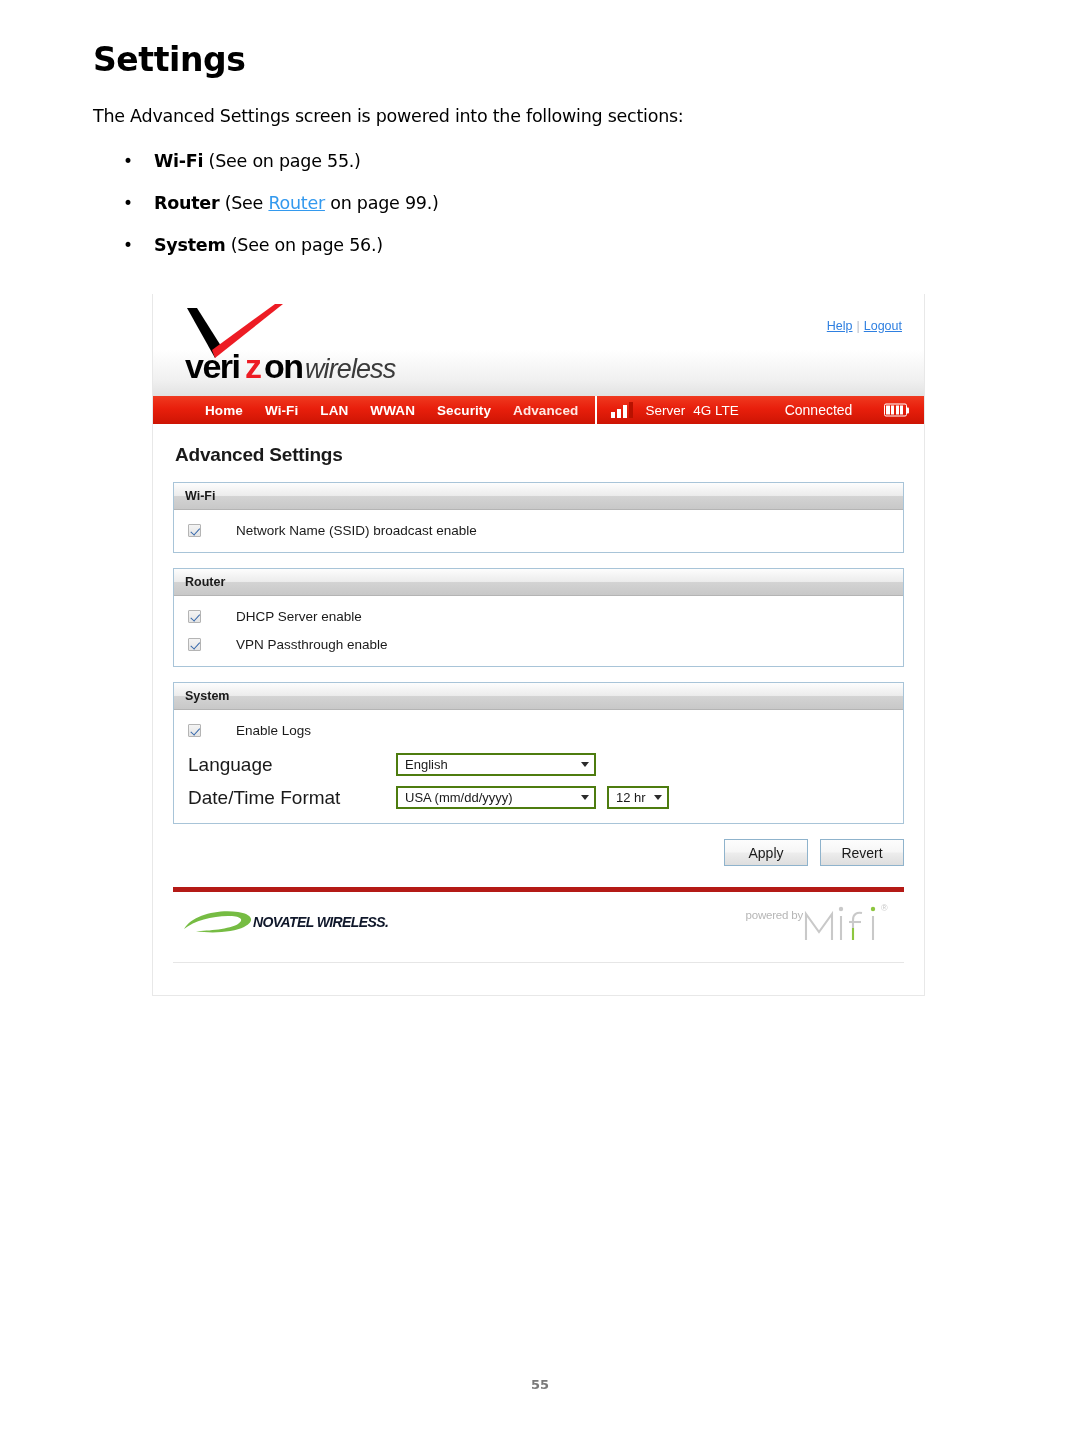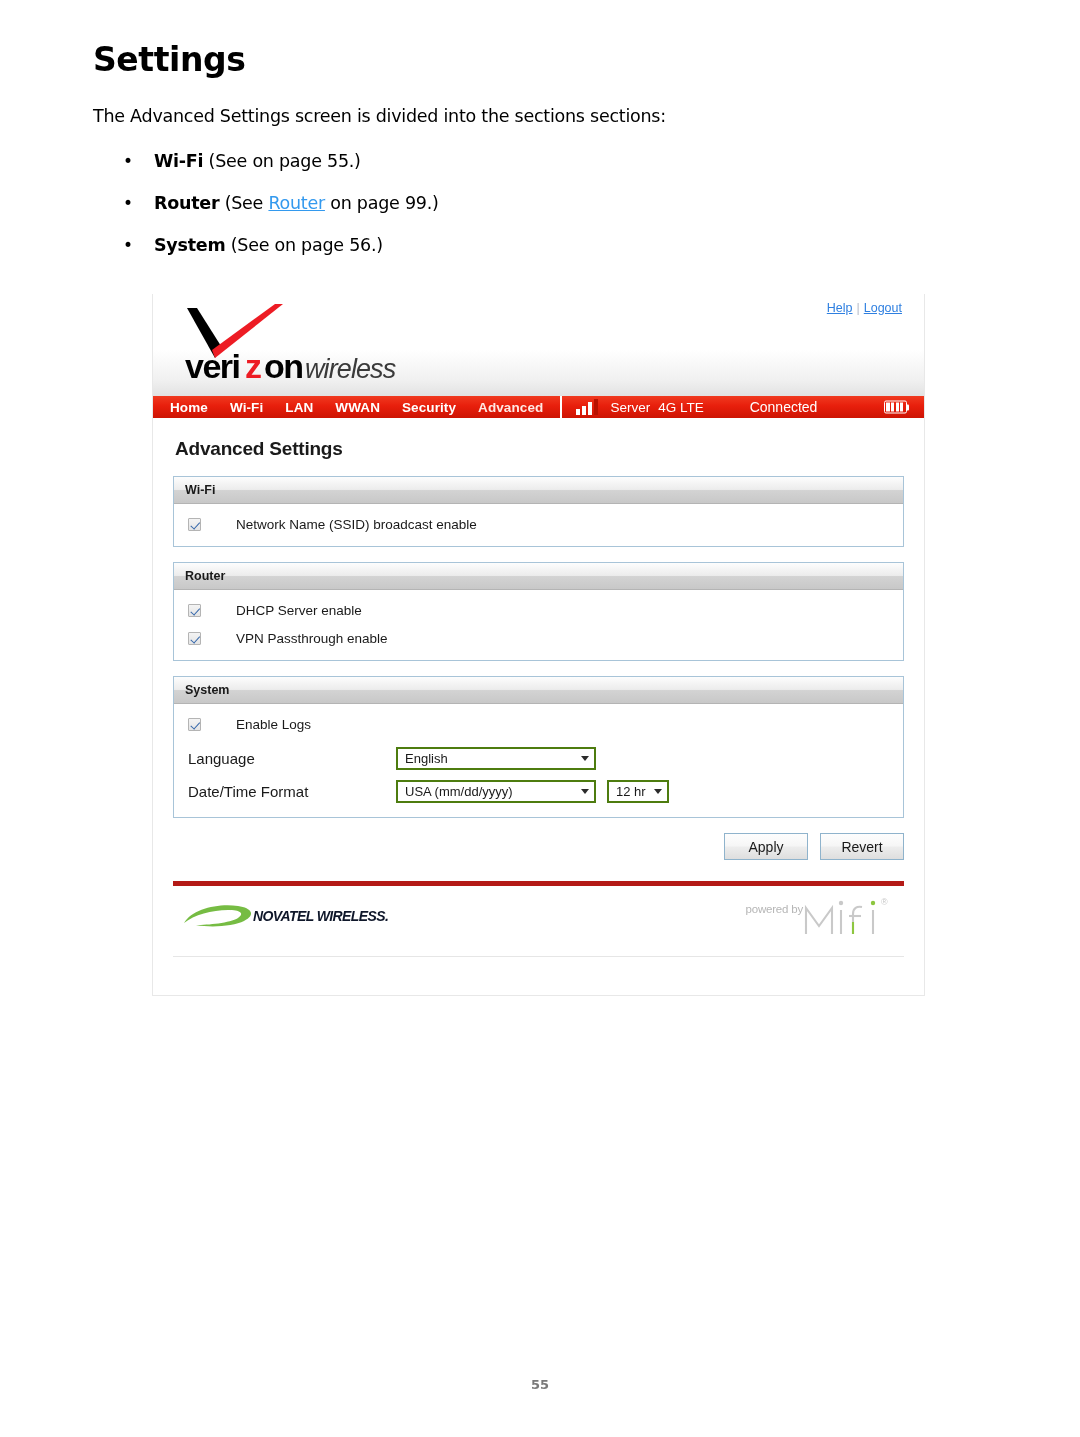--- a/index.html
+++ b/index.html
@@ -92,39 +92,40 @@
   .vz-logo {
     position: absolute;
     left: 18px;
     top: 8px;
     width: 240px;
     height: 84px;
   }
   .hl-links {
     position: absolute;
     right: 22px;
-    top: 7px;
+    top: 25px;
     font-family: "Liberation Sans", sans-serif;
     font-size: 12.5px;
     color: #9aa0b0;
     white-space: nowrap;
   }
   .hl-links a {
     color: #2e7fe0;
     text-decoration: underline;
   }
   .hl-sep { color: #b9bdc9; padding: 0 4px; }
 
   
   .navbar {
     position: relative;
-    height: 22px;
+    height: 28px;
     background: linear-gradient(to bottom, #f03a20 0%, #e81f0c 45%, #cd1403 100%);
     display: flex;
     align-items: flex-end;
+    padding-left: 35px;
   }
   .nav-left {
     display: flex;
     align-items: center;
     height: 100%;
     padding-left: 17px;
     border-right: 2px solid #ffffff;
     box-sizing: border-box;
   }
   .nav-item {
@@ -289,21 +290,21 @@
   }
 
   .field-row {
     display: flex;
     align-items: center;
     margin-bottom: 10px;
   }
   .field-row:last-child { margin-bottom: 0; }
   .field-label {
     font-family: "Liberation Sans", sans-serif;
-    font-size: 15px;
+    font-size: 19px;
     color: #1a1a1a;
     width: 208px;
     flex: none;
   }
   .select {
     height: 23px;
     border: 2px solid #4d7c0f;
     background: #ffffff;
     box-sizing: border-box;
     display: flex;
@@ -403,21 +404,21 @@
     font-size: 13px;
     font-weight: bold;
     color: #7a7a7a;
   }
 </style>
 </head>
 <body>
 
 <div class="doc-body">
   <h1 class="page-title">Settings</h1>
-  <p class="intro-para">The Advanced Settings screen is divided into the sections sections:</p>
+  <p class="intro-para">The Advanced Settings screen is powered into the following sections:</p>
 
   <ul class="bullet-list">
     <li class="bullet-item">
       <span class="dot">•</span><b>Wi-Fi</b><span> (See  on page </span><span>55.)</span>
     </li>
     <li class="bullet-item">
       <span class="dot">•</span><b>Router</b><span> (See </span><a class="xref-link" href="#">Router</a><span> on page 99.)</span>
     </li>
     <li class="bullet-item">
       <span class="dot">•</span><b>System</b><span> (See  on page </span><span>56.)</span>

